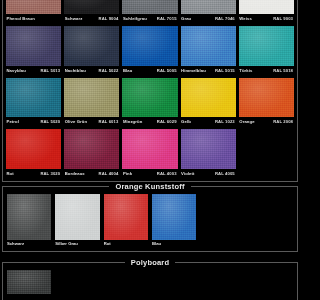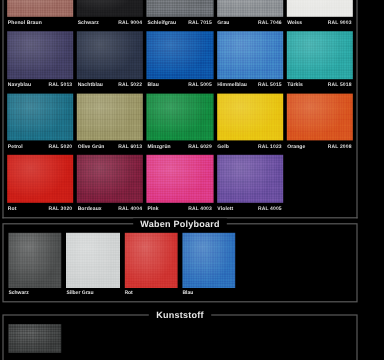--- a/index.html
+++ b/index.html
@@ -296,21 +296,21 @@
           <div class="caption">
             <span class="cap-name"></span>
             <span class="cap-code"></span>
           </div>
         </div>
       </div>
   </div>
 
   <div class="panel waben-panel">
     <div class="panel-title-wrap">
-      <span class="panel-title">Waben Polyboard</span>
+      <span class="panel-title">Orange Kunststoff</span>
     </div>
     <div class="waben-row">
         <div class="wcell">
           <div class="wsw" style="background: radial-gradient(at 38% 26%, rgba(255, 255, 255, 0.22), rgba(255, 255, 255, 0) 66%), rgb(74, 76, 76);"></div>
           <div class="wcap">Schwarz</div>
         </div>
         <div class="wcell">
           <div class="wsw" style="background: radial-gradient(at 38% 26%, rgba(255, 255, 255, 0.22), rgba(255, 255, 255, 0) 66%), rgb(207, 210, 210);"></div>
           <div class="wcap">Silber Grau</div>
         </div>
@@ -322,21 +322,21 @@
           <div class="wsw" style="background: radial-gradient(at 38% 26%, rgba(255, 255, 255, 0.22), rgba(255, 255, 255, 0) 66%), rgb(45, 111, 187);"></div>
           <div class="wcap">Blau</div>
         </div>
         <div></div>
         <div></div>
       </div>
   </div>
 
   <div class="panel poly-panel">
     <div class="panel-title-wrap">
-      <span class="panel-title">Kunststoff</span>
+      <span class="panel-title">Polyboard</span>
     </div>
     <div class="poly-row">
         <div class="pcell">
           <div class="psw" style="background: radial-gradient(at 40% 30%, rgba(255, 255, 255, 0.14), rgba(255, 255, 255, 0) 70%), rgb(58, 60, 60);"></div>
           <div class="wcap"></div>
         </div>
         <div></div>
         <div></div>
         <div></div>
         <div></div>

